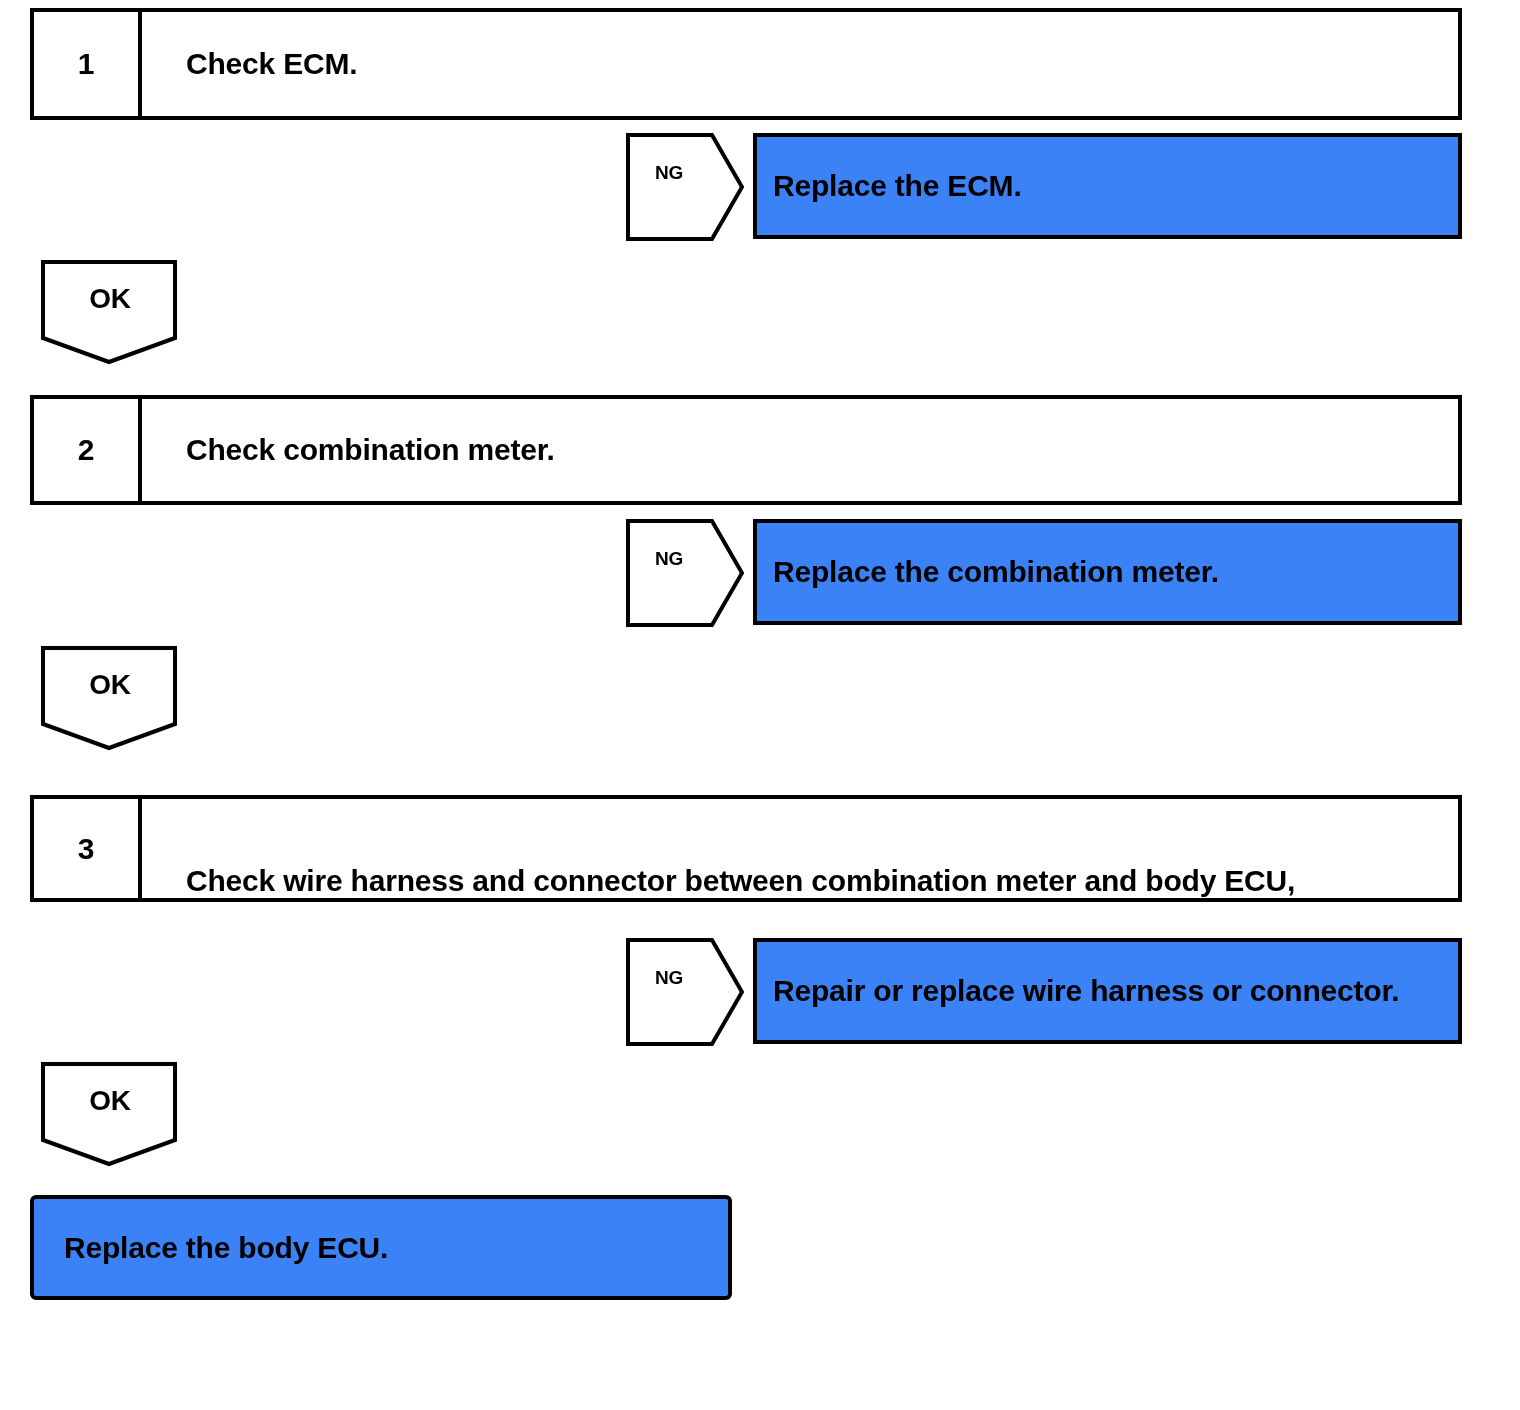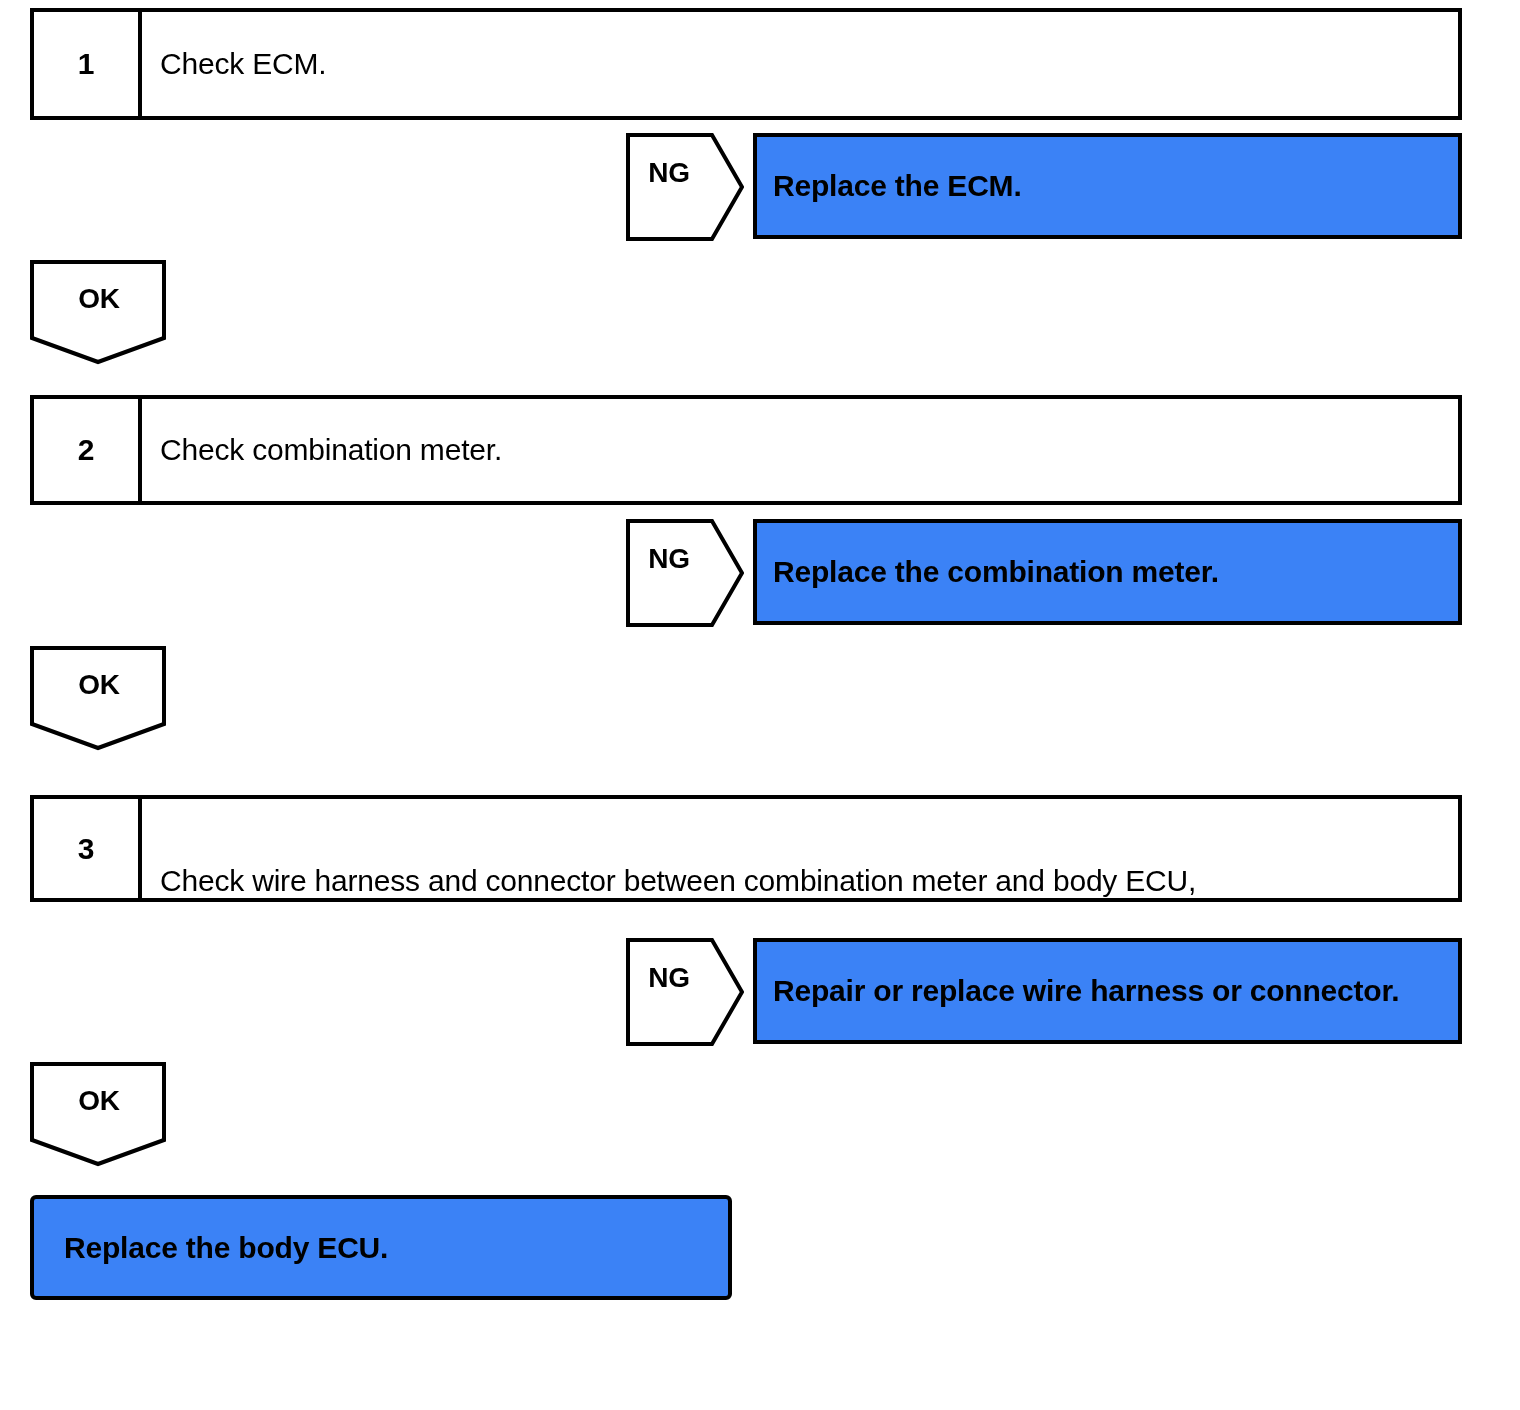--- a/index.html
+++ b/index.html
@@ -40,23 +40,24 @@
     font-weight: bold;
     line-height: 1;
   }
   .step-text {
     flex: 1;
     display: flex;
     align-items: center;
     padding-left: 18px;
     padding-right: 12px;
     font-size: 30px;
-    font-weight: normal;
+    font-weight: bold;
     line-height: 1.18;
     letter-spacing: -0.2px;
+    margin-left: 26px;
   }
   .step-text.two-line {
     align-items: flex-end;
   }
 
   
   .result-box {
     position: absolute;
     box-sizing: border-box;
     border: 4px solid #000000;
@@ -87,30 +88,31 @@
   }
   .ng-arrow .arrow-label {
     position: absolute;
     left: 0;
     top: 0;
     width: 86px;
     height: 80px;
     display: flex;
     align-items: center;
     justify-content: center;
-    font-size: 28px;
+    font-size: 19px;
     font-weight: bold;
     letter-spacing: -0.3px;
   }
 
   
   .ok-arrow {
     position: absolute;
     width: 138px;
     height: 105px;
+    margin-left: 11px;
   }
   .ok-arrow svg {
     position: absolute;
     top: 0;
     left: 0;
     width: 138px;
     height: 105px;
     display: block;
   }
   .ok-arrow .arrow-label {

